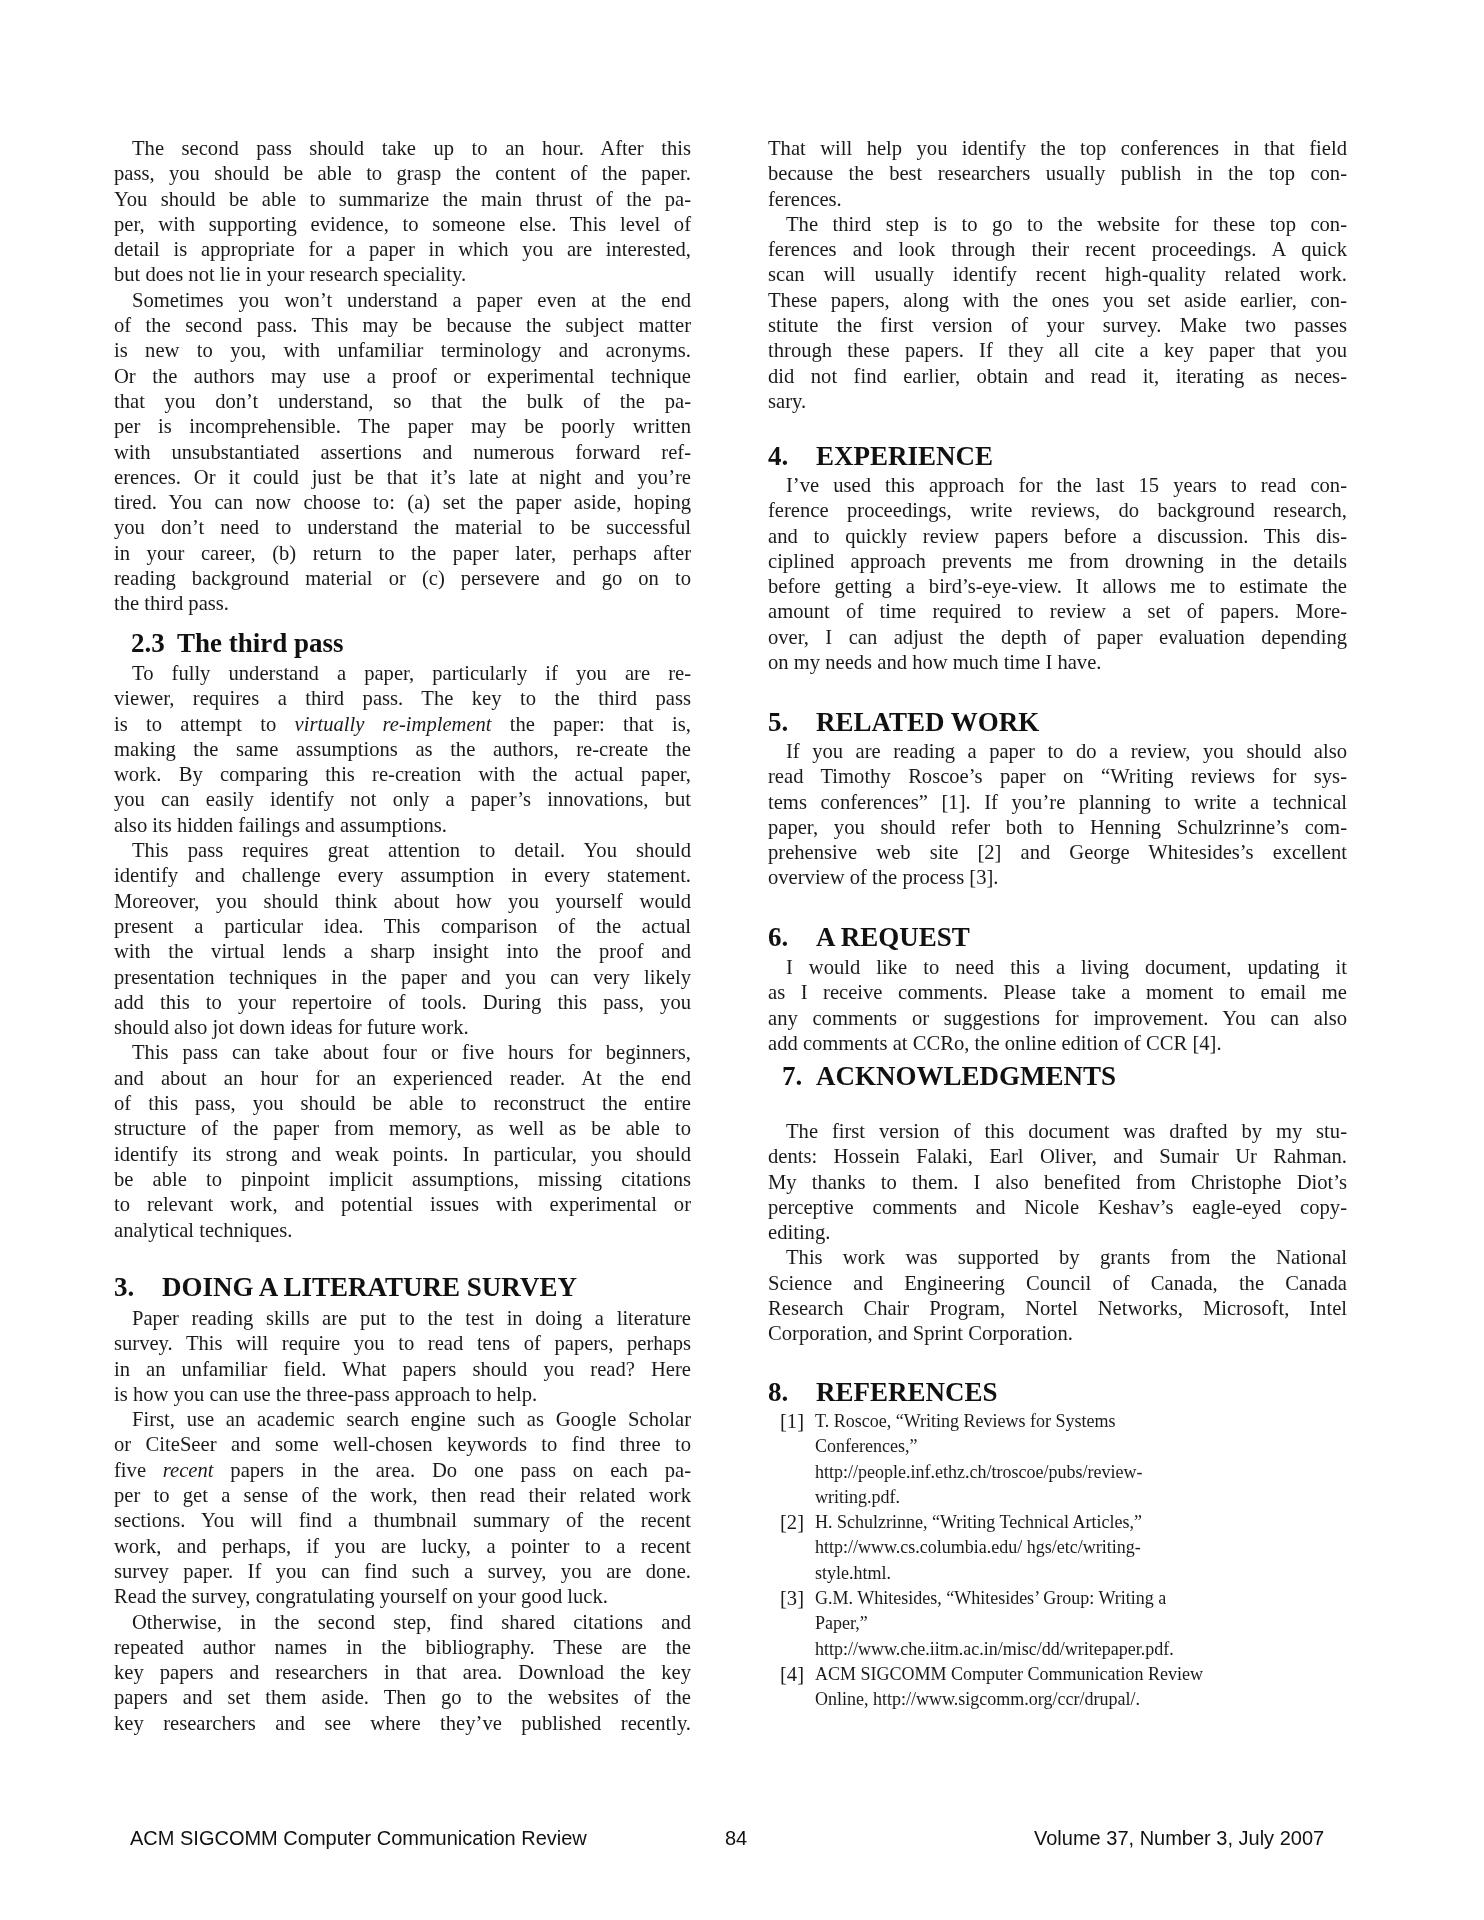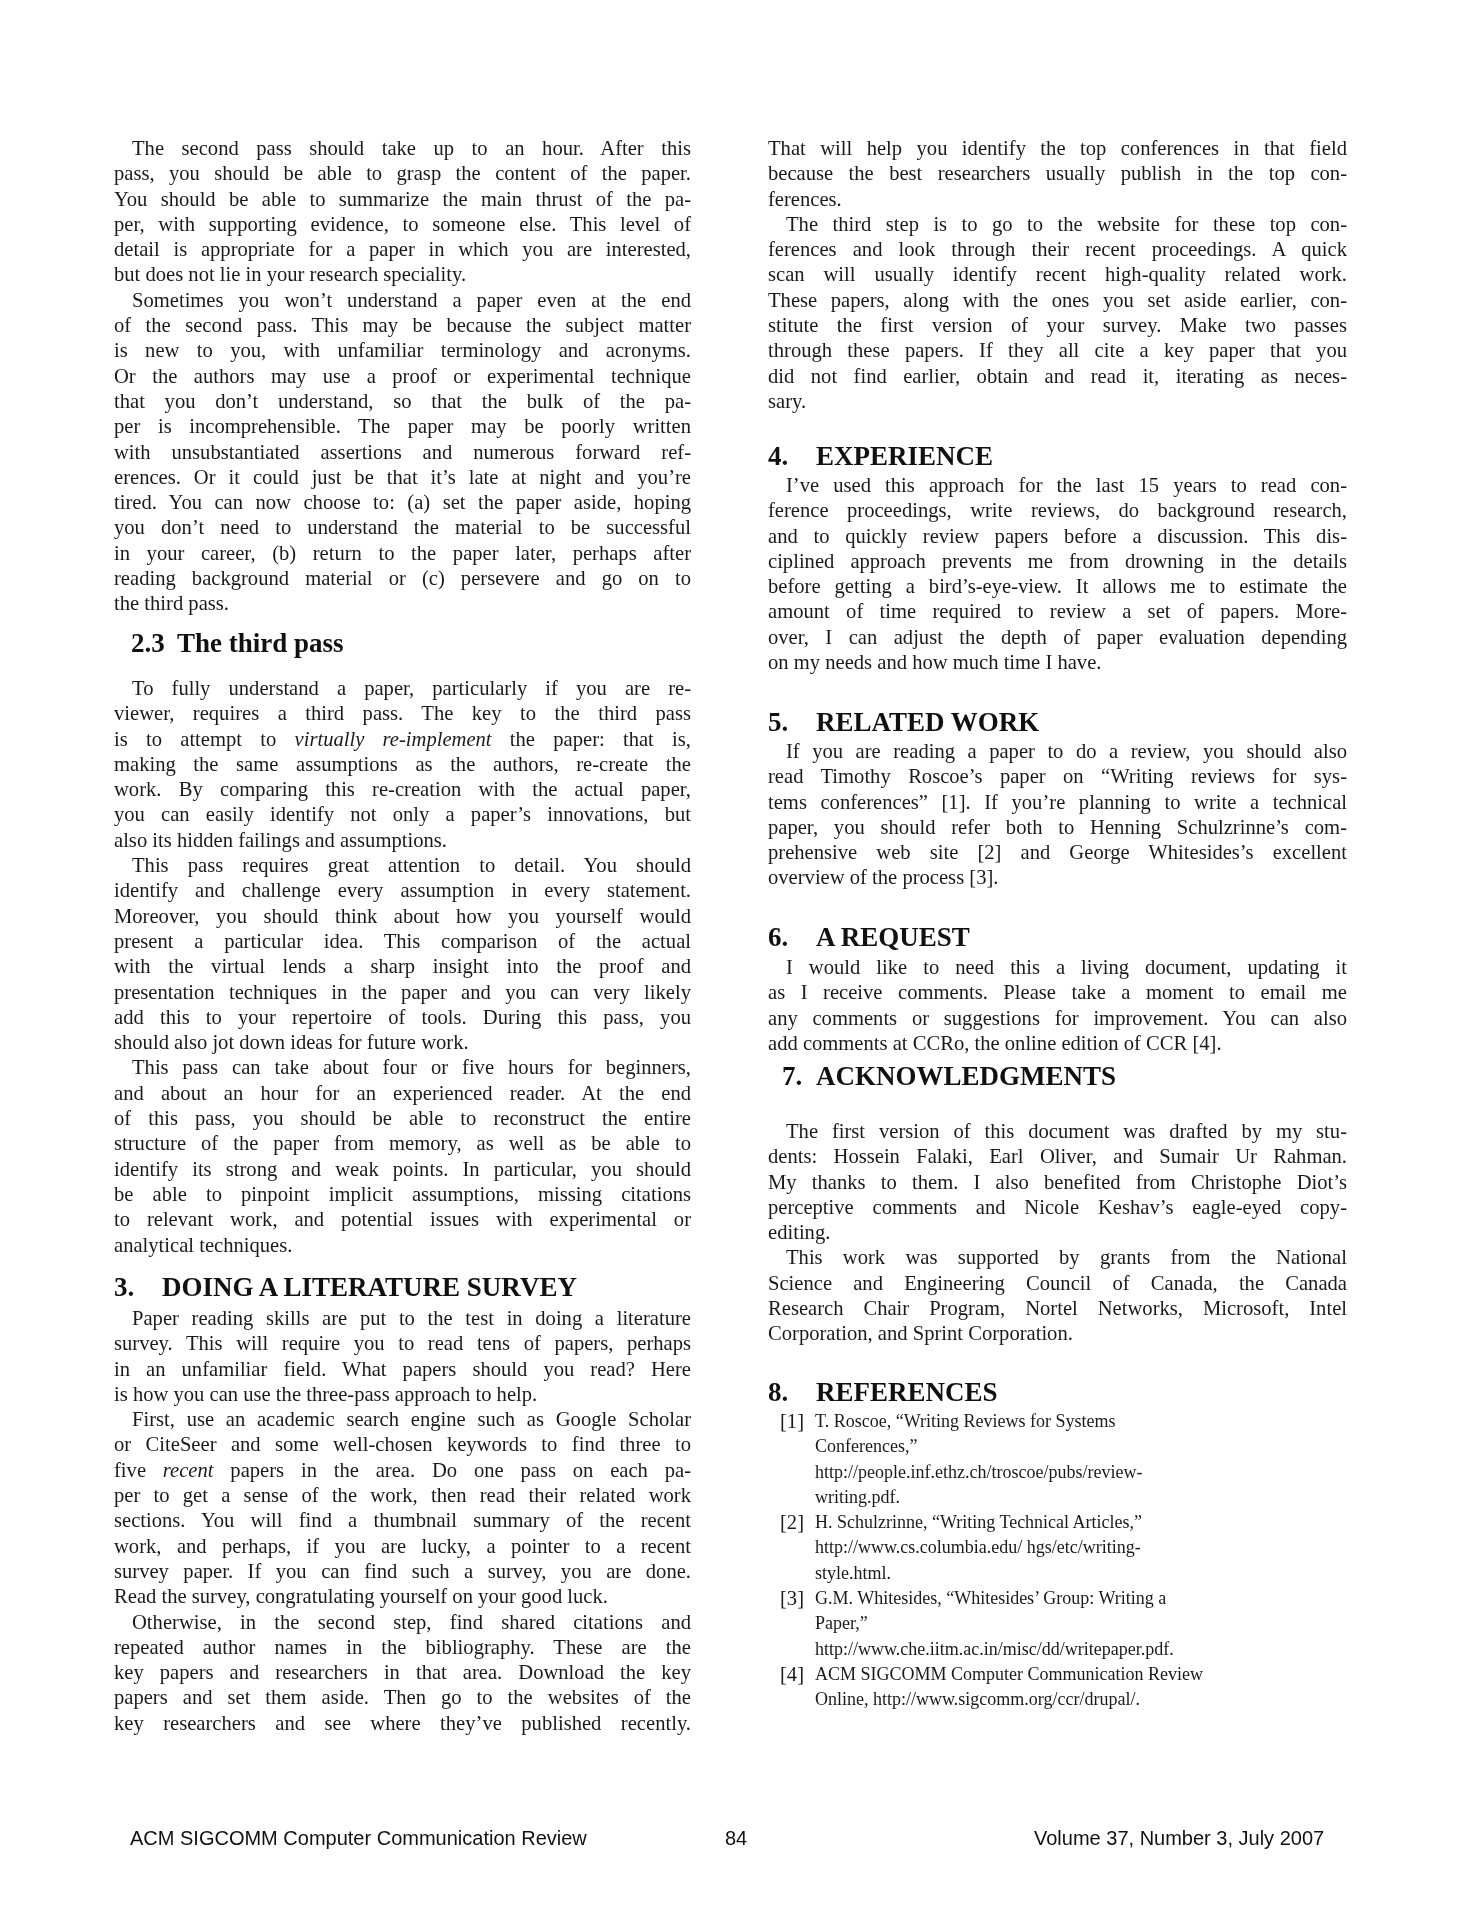--- a/index.html
+++ b/index.html
@@ -50,21 +50,21 @@
       <span class="line">in your career, (b) return to the paper later, perhaps after</span>
       <span class="line">reading background material or (c) persevere and go on to</span>
       <span class="line last">the third pass.</span>
     </div>
 </div>
 
 <div class="h-sec h-sub" style="left:131px; top:628px;">
   <span class="num">2.3</span><span>The third pass</span>
 </div>
 
-<div class="col col-left" style="top:661px;margin-top:15px;">
+<div class="col col-left" style="top:661px;">
   <div>
       <span class="line indent"><span>To fully understand a paper, particularly if you are re-</span></span>
       <span class="line"><span>viewer, requires a third pass.  The key to the third pass</span></span>
       <span class="line"><span>is to attempt to </span><em>virtually re-implement</em><span> the paper: that is,</span></span>
       <span class="line"><span>making the same assumptions as the authors, re-create the</span></span>
       <span class="line"><span>work.  By comparing this re-creation with the actual paper,</span></span>
       <span class="line"><span>you can easily identify not only a paper’s innovations, but</span></span>
       <span class="line last"><span>also its hidden failings and assumptions.</span></span>
     </div>
   <div>

